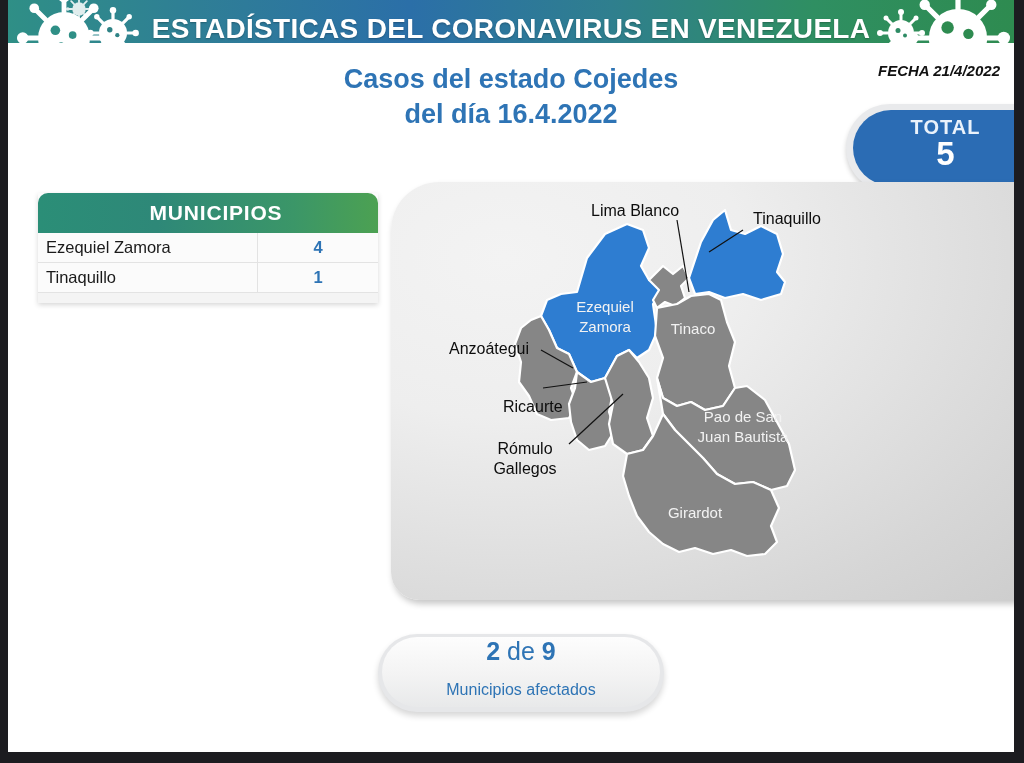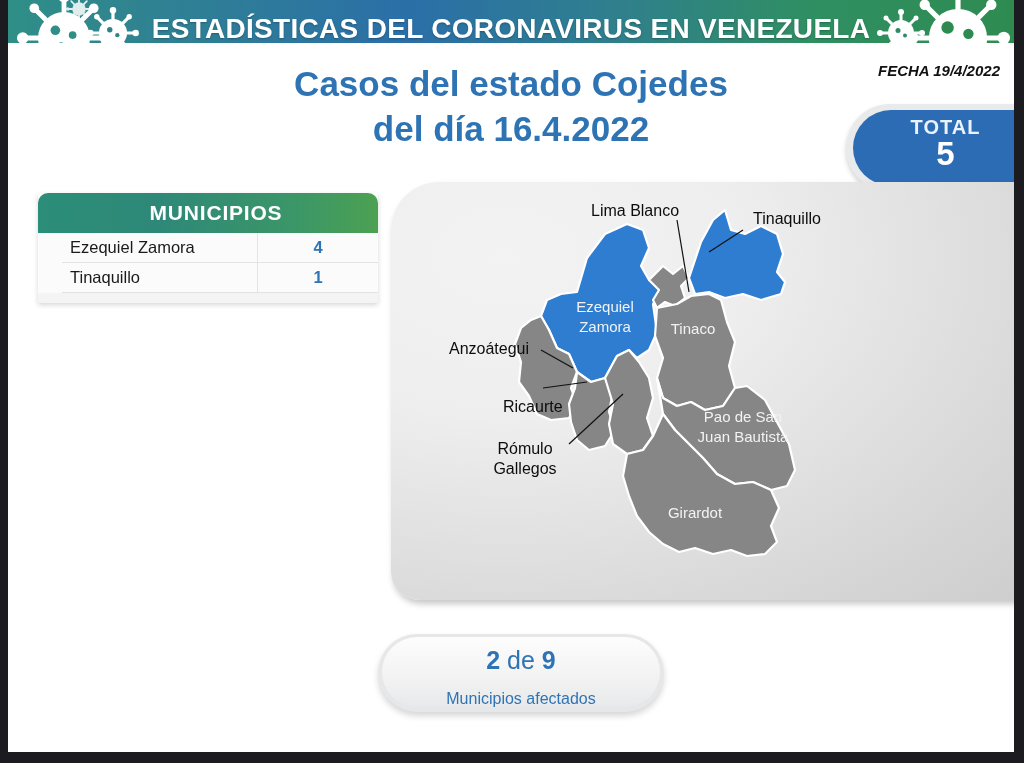--- a/index.html
+++ b/index.html
@@ -26,21 +26,21 @@
     color:#ffffff;font-size:28px;font-weight:bold;letter-spacing:.3px;
     text-shadow:0 1px 2px rgba(0,0,0,.25);
     white-space:nowrap;
   }
   .virus{position:absolute;pointer-events:none;}
   .virus svg{display:block;}
 
   
   .title-block{
     position:absolute;left:0;top:62px;width:1006px;text-align:center;
-    color:#2e74b5;font-size:35px;font-weight:bold;line-height:1.28;
+    color:#2e74b5;font-size:27px;font-weight:bold;line-height:1.28;
   }
   .fecha{
     position:absolute;right:14px;top:62px;
     color:#111;font-size:15px;font-weight:bold;font-style:italic;
     white-space:nowrap;
   }
 
   
   .total-wrap{
     position:absolute;left:838px;top:104px;width:190px;height:88px;
@@ -63,21 +63,21 @@
     position:absolute;left:30px;top:193px;width:340px;
     box-shadow:0 2px 5px rgba(0,0,0,.16);
     background:#fbfbfb;
   }
   .table-head{
     height:40px;border-radius:10px 10px 0 0;
     background:linear-gradient(90deg,#2b8e77 0%,#2e8878 35%,#3b9668 75%,#4ca152 100%);
     display:flex;align-items:center;justify-content:center;
     color:#fff;font-size:21px;font-weight:bold;letter-spacing:.8px;padding-left:16px;
   }
-  .trow{display:flex;height:29px;align-items:center;border-bottom:1px solid #e3e3e3;background:#fbfbfb;margin-left:24px;}
+  .trow{display:flex;height:29px;align-items:center;border-bottom:1px solid #e3e3e3;background:#fbfbfb;}
   .trow .tname{flex:1;padding-left:8px;font-size:16.5px;color:#1a1a1a;}
   .trow .tval{
     width:120px;text-align:center;font-size:16.5px;font-weight:bold;color:#2e74b5;
     border-left:1px solid #e3e3e3;height:29px;line-height:29px;
   }
   .table-foot{height:10px;background:#f4f4f4;}
 
   
   .map-panel{
     position:absolute;left:383px;top:182px;width:631px;height:418px;
@@ -100,21 +100,21 @@
   .foot-shadow{
     position:absolute;left:0;top:0;width:286px;height:78px;
     background:#e6e7e9;border-radius:39px;
     box-shadow:0 4px 6px rgba(0,0,0,.16);
   }
   .foot-pill{
     position:absolute;left:4px;top:3px;width:278px;height:70px;
     background:linear-gradient(180deg,#fdfdfd 0%,#f3f3f3 55%,#e8e9ea 100%);
     border-radius:35px;text-align:center;color:#2e74b5;
   }
-  .foot-line1{font-size:25px;margin-top:9px;font-weight:normal;}
+  .foot-line1{font-size:25px;font-weight:normal;}
   .foot-line1 b{font-weight:bold;}
   .foot-line2{font-size:16px;margin-top:15px;}
 </style>
 </head>
 <body>
 
 <div id="slide">
 
   <div class="banner">
 
@@ -282,21 +282,21 @@
     </div>
 
     <div class="banner-title">ESTADÍSTICAS DEL CORONAVIRUS EN VENEZUELA</div>
   </div>
 
   <div class="title-block">
     <div>Casos del estado Cojedes</div>
     <div>del día 16.4.2022</div>
   </div>
 
-  <div class="fecha">FECHA 19/4/2022</div>
+  <div class="fecha">FECHA 21/4/2022</div>
 
   <div class="total-wrap">
     <div class="total-shadow"></div>
     <div class="total-pill">
       <div class="total-label">TOTAL</div>
       <div class="total-value">5</div>
     </div>
   </div>
 
   <div class="table-card">

